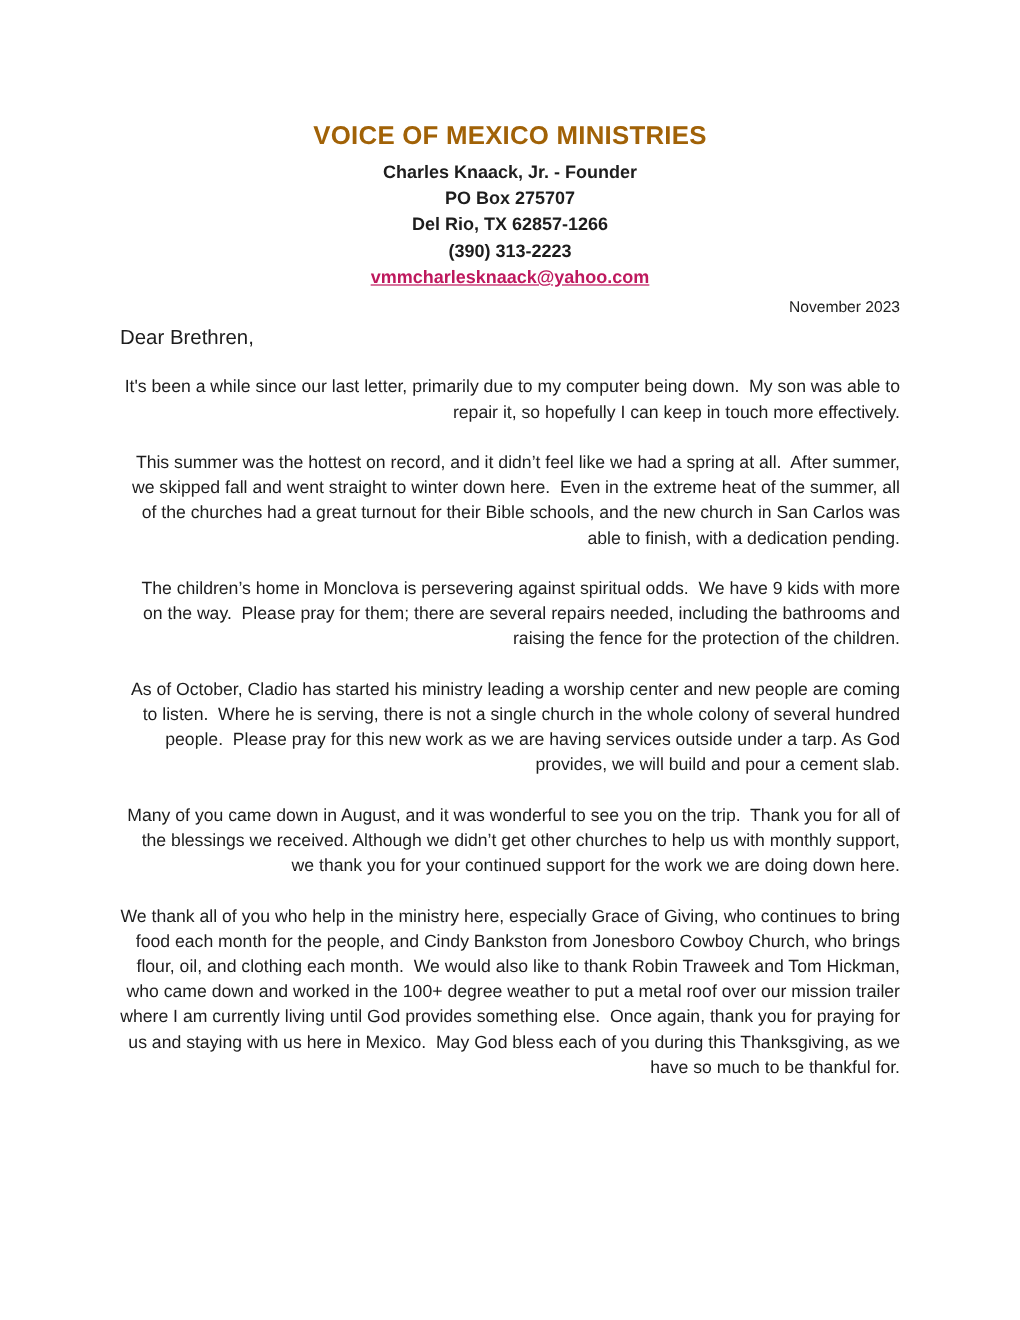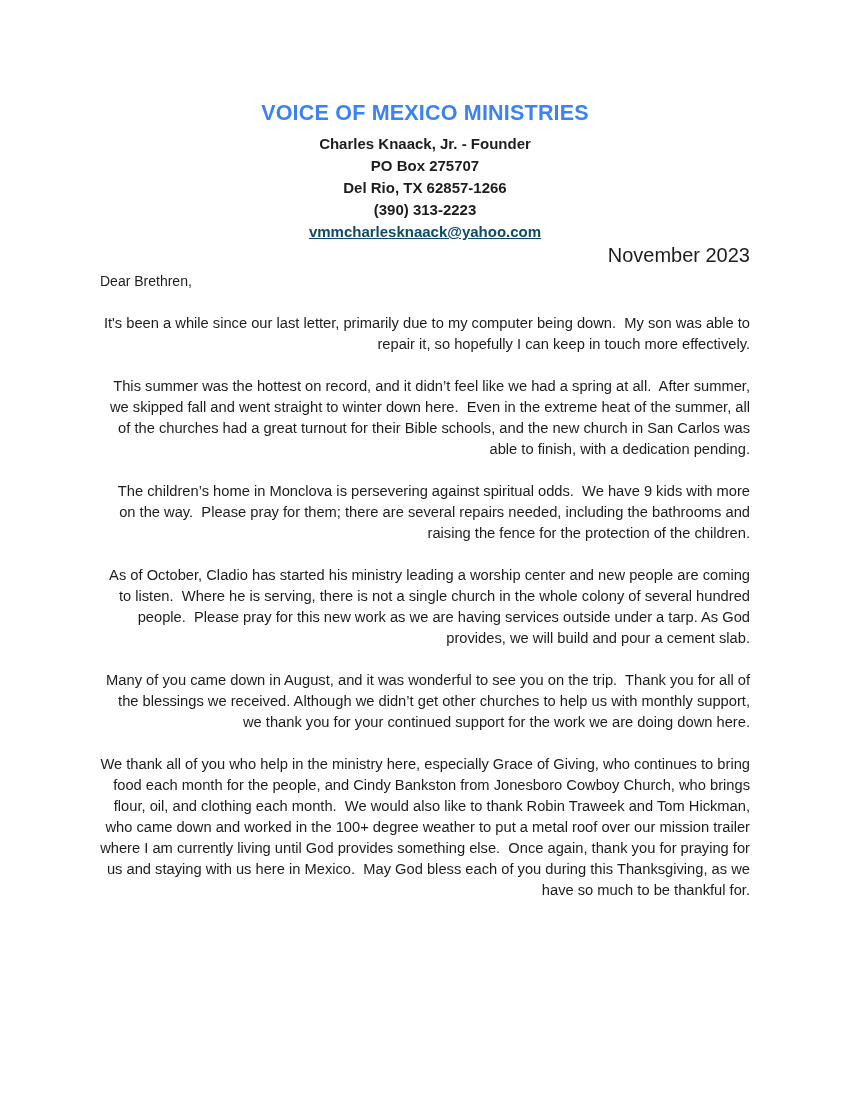--- a/index.html
+++ b/index.html
@@ -22,40 +22,40 @@
     padding: 100px 100px 0 100px;
   }
   .letterhead {
     text-align: center;
   }
   .org-title {
     font-size: 21.5px;
     line-height: 26px;
     font-weight: bold;
     margin: 0 0 7px 0;
-    color: #3b82f6;
+    color: #a16207;
     letter-spacing: 0.2px;
   }
   .lh-line {
     font-size: 15px;
     line-height: 22px;
     font-weight: bold;
   }
   .email-link {
     text-decoration: underline;
     cursor: pointer;
   }
   .date-line {
     text-align: right;
-    font-size: 20px;
+    font-size: 13px;
     line-height: 21px;
     margin-top: 2px;
   }
   .salutation {
-    font-size: 14px;
+    font-size: 17px;
     line-height: 21px;
     margin-top: 5px;
   }
   .para {
     font-size: 14.7px;
     line-height: 21px;
     margin: 21px 0 0 0;
     white-space: pre-wrap;
     text-align: right;
   }
@@ -71,21 +71,21 @@
 <div class="page">
   <div class="content">
 
     <header class="letterhead">
       <h1 class="org-title">VOICE OF MEXICO MINISTRIES</h1>
       <div class="lh-line">Charles Knaack, Jr. - Founder</div>
       <div class="lh-line">PO Box 275707</div>
       <div class="lh-line">Del Rio, TX 62857-1266</div>
       <div class="lh-line">(390) 313-2223</div>
       <div class="lh-line">
-        <a class="email-link" style="color: #0c4a6e;">vmmcharlesknaack@yahoo.com</a>
+        <a class="email-link" style="color: #be185d;">vmmcharlesknaack@yahoo.com</a>
       </div>
     </header>
 
     <div class="date-line">November 2023</div>
 
     <div class="salutation">Dear Brethren,</div>
 
     <p class="para">It's been a while since our last letter, primarily due to my computer being down.  My son was able to repair it, so hopefully I can keep in touch more effectively.</p>
     <p class="para">This summer was the hottest on record, and it didn’t feel like we had a spring at all.  After summer, we skipped fall and went straight to winter down here.  Even in the extreme heat of the summer, all of the churches had a great turnout for their Bible schools, and the new church in San Carlos was able to finish, with a dedication pending.</p>
     <p class="para">The children’s home in Monclova is persevering against spiritual odds.  We have 9 kids with more on the way.  Please pray for them; there are several repairs needed, including the bathrooms and raising the fence for the protection of the children.</p>

